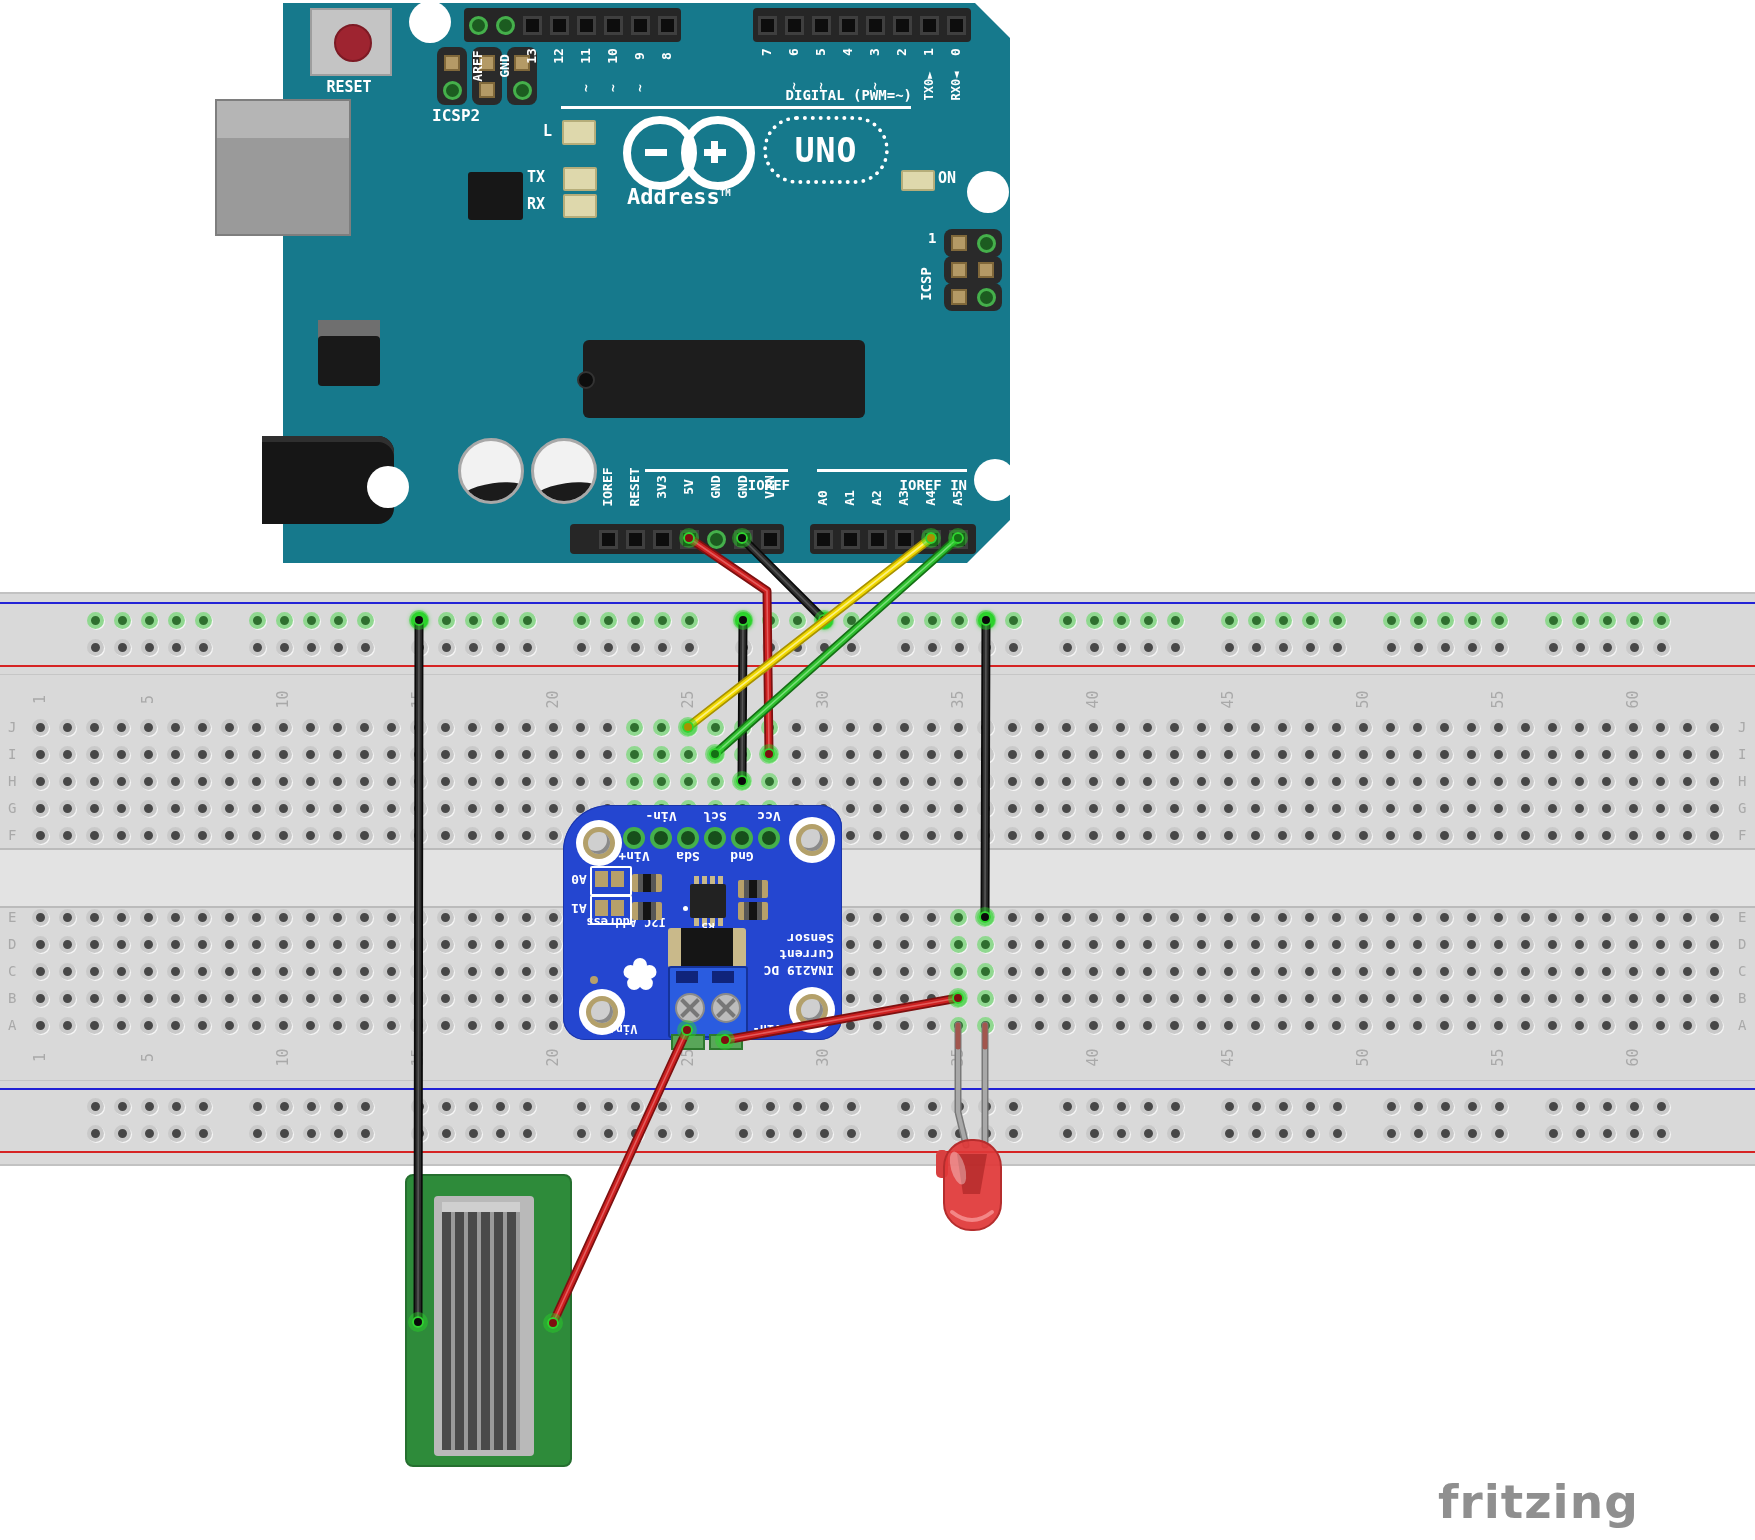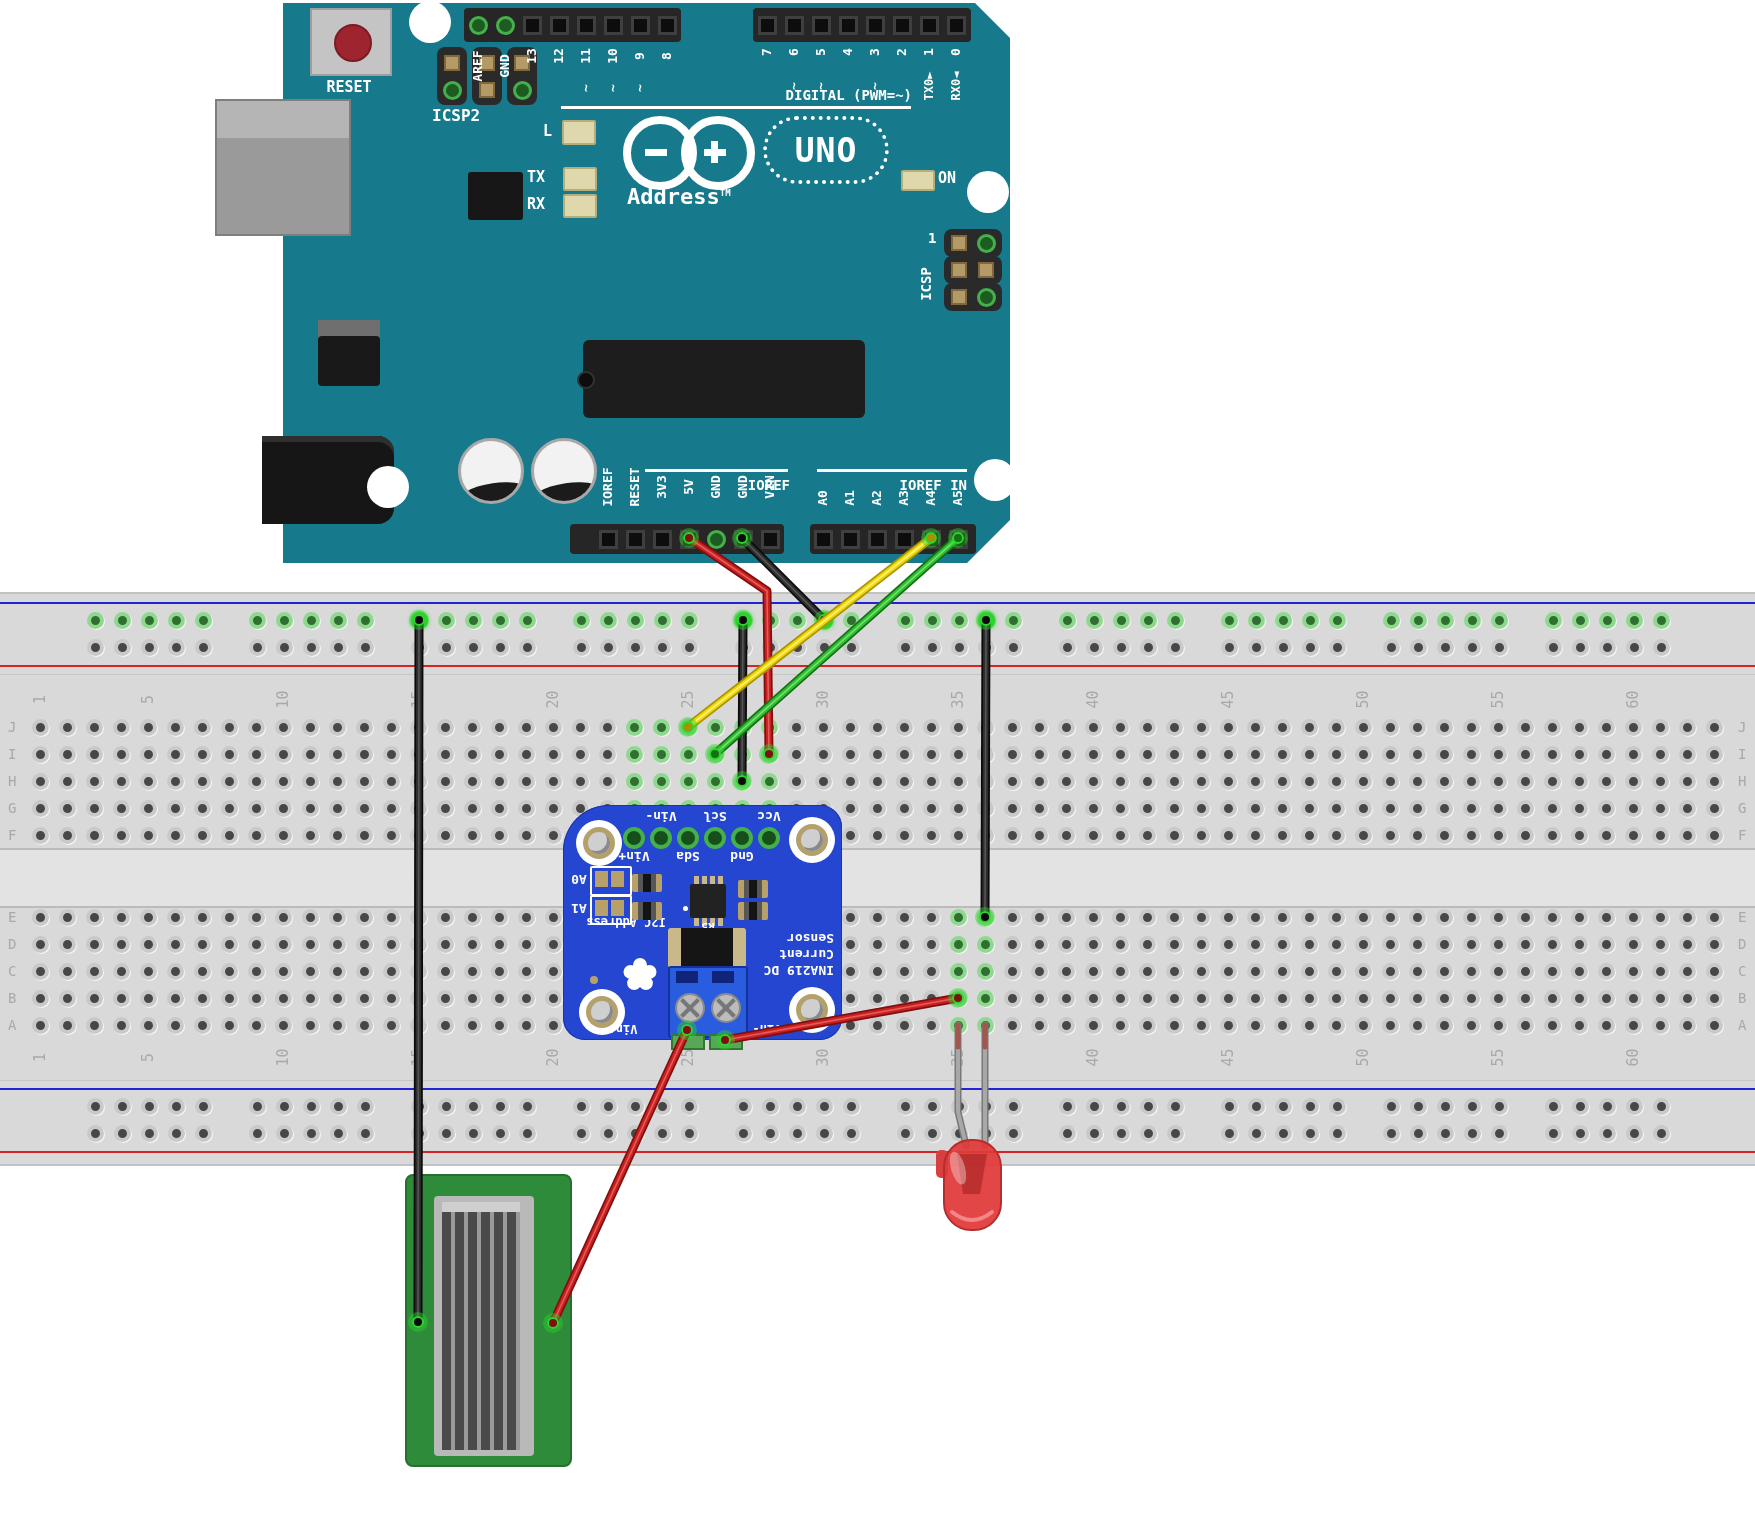--- a/index.html
+++ b/index.html
@@ -1243,13 +1243,14 @@
       <circle cx="725" cy="1040" r="5" fill="#7e1010" stroke="#2fd42f" stroke-width="2"></circle>
       <circle cx="958" cy="998" r="8" fill="none" stroke="rgba(40,210,40,0.45)" stroke-width="4"></circle>
       <circle cx="958" cy="998" r="5" fill="#7e1010" stroke="#2fd42f" stroke-width="2"></circle>
       <rect x="936" y="1150" width="12" height="28" rx="5" fill="#d84040"></rect>
       <rect x="944" y="1140" width="57" height="90" rx="27" fill="#e03838" fill-opacity="0.93" stroke="#b52d2d" stroke-width="2"></rect>
       <path d="M957 1154 h30 l-7 40 h-17 z" fill="#9e1f1f" fill-opacity="0.55"></path>
       <ellipse cx="958" cy="1168" rx="7" ry="17" fill="#ffffff" fill-opacity="0.35" transform="rotate(-16 958 1168)"></ellipse>
       <path d="M952 1212 q20 16 40 0" fill="none" stroke="#ffb0b0" stroke-width="4" stroke-linecap="round" opacity="0.6"></path>
     </svg>
 
+  <div id="fritzing-mark">fritzing</div>
 </div>
 
 </body></html>

